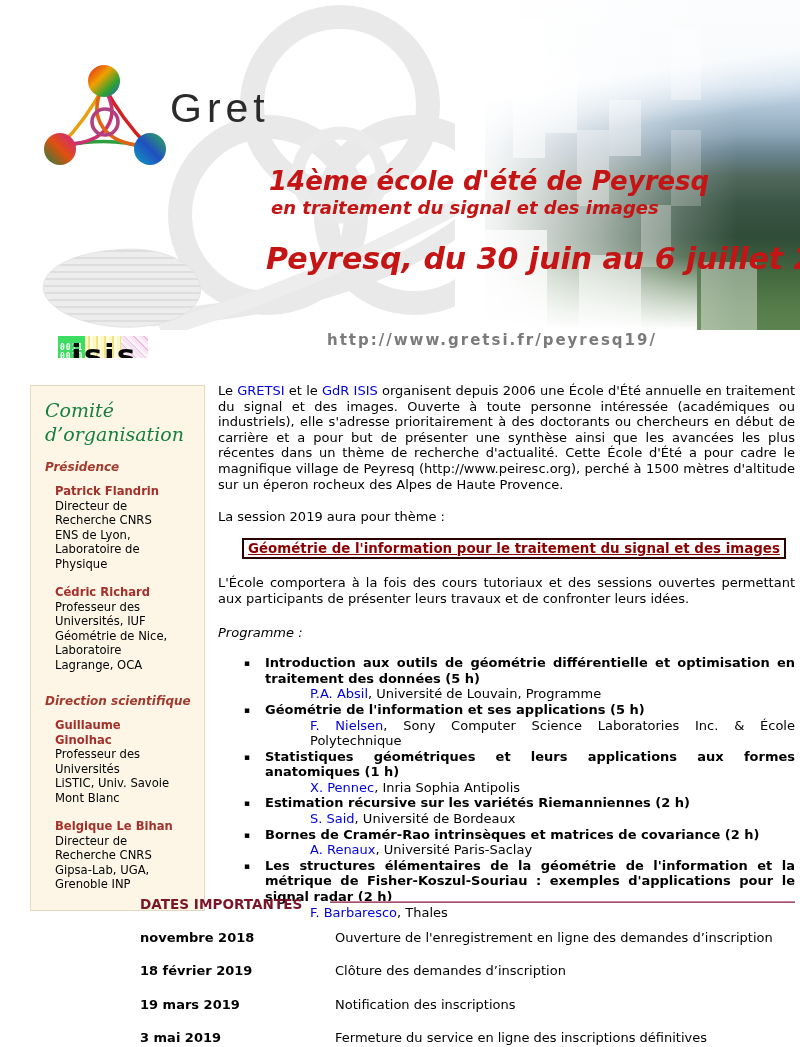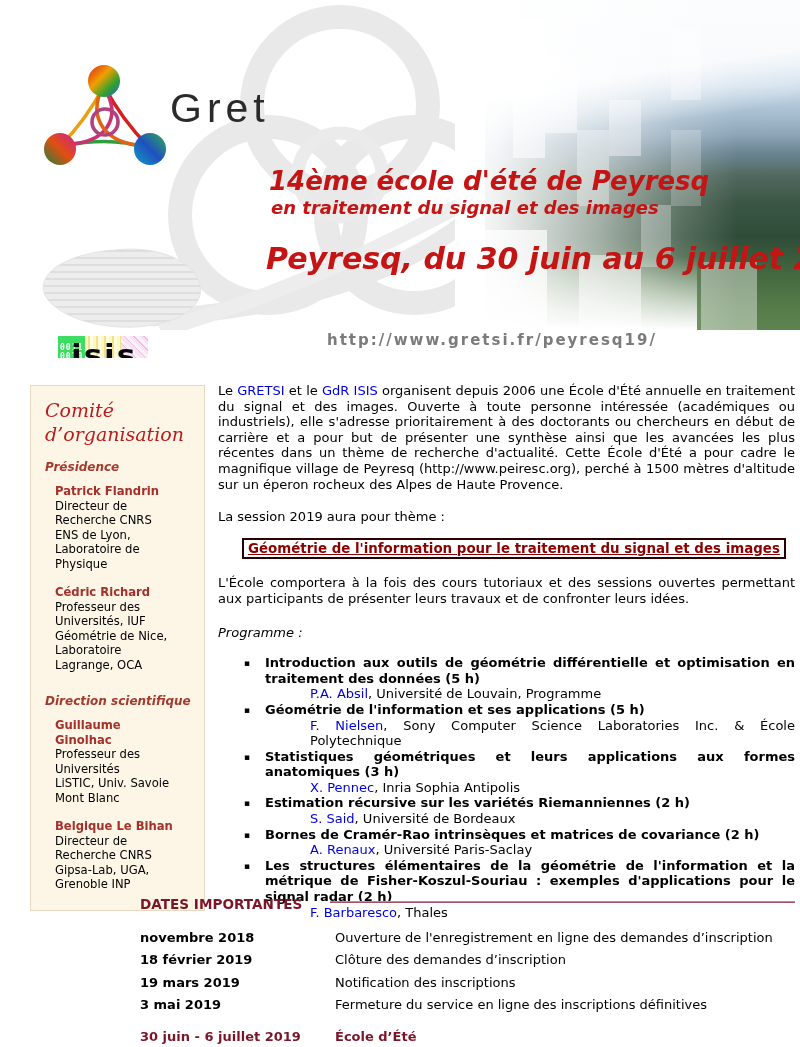--- a/index.html
+++ b/index.html
@@ -41,21 +41,21 @@
   .isis .seg3{width:30%;background:repeating-linear-gradient(45deg,#f6e4f4 0 3px,#eebcdf 3px 4px,#fbf2fa 4px 7px);}
   .isis .word{position:absolute;left:13px;top:1px;font-size:31px;font-weight:800;color:#0a0a0a;
     letter-spacing:2px;font-family:"DejaVu Sans",sans-serif;transform:scaleY(.92);}
   .url{position:absolute;left:327px;top:331px;font-size:15px;font-weight:bold;color:#7b7b7b;
     letter-spacing:2px;white-space:nowrap;}
 
   
   .sidebar{position:absolute;left:30px;top:385px;width:175px;box-sizing:border-box;
     background:#fdf6e7;border:1px solid #e7d9bd;padding:12px 10px 16px 14px;}
   .sb-title{font-family:"DejaVu Serif","Liberation Serif",serif;font-style:italic;font-size:19px;
-    color:#b91c1c;line-height:24px;margin-bottom:14px;}
+    color:#15803d;line-height:24px;margin-bottom:14px;}
   .sb-heading{color:#a33a2e;font-weight:bold;font-style:italic;font-size:12px;margin:14px 0 10px 0;}
   .sb-member{margin:0 15px 14px 10px;font-size:11.6px;line-height:14.5px;}
   .sb-name{color:#a3302a;font-weight:bold;}
 
   
   .main{position:absolute;left:218px;top:383px;width:577px;font-size:13px;line-height:15.6px;}
   .intro{text-align:justify;}
   a.lnk{color:#0000dd;text-decoration:none;cursor:pointer;}
   .session{margin-top:17px;}
   .theme-wrap{margin:13px 0 0 24px;}
@@ -68,21 +68,21 @@
   ul.courses .bullet{position:absolute;left:-21px;top:1px;font-size:9px;color:#000;}
   .course-title{font-weight:bold;text-align:justify;}
   .speaker{margin-left:45px;text-align:justify;}
 
   
   .dates{position:absolute;left:140px;top:897px;width:655px;font-size:13px;line-height:15.6px;}
   .dates-head{display:flex;}
   .dates-head .label{color:#7b1528;font-weight:bold;font-size:13.6px;white-space:nowrap;}
   .dates-head .rule{flex:1;height:2px;margin-left:28px;margin-top:4px;
     background:linear-gradient(180deg,#d9a2b2 0%,#8d3550 100%);}
-  .dates-grid{display:grid;grid-template-columns:195px 1fr;margin-top:17px;row-gap:7px;}
+  .dates-grid{display:grid;grid-template-columns:195px 1fr;margin-top:17px;row-gap:18px;}
   .d-date{font-weight:bold;}
   .dates-final{display:grid;grid-template-columns:195px 1fr;margin-top:16px;color:#7b1528;font-weight:bold;}
   .bottom-rule{margin-top:10px;height:3px;
     background:linear-gradient(180deg,#ecd3da 0%,#c88a9c 35%,#8d3550 100%);}
 </style>
 </head>
 <body>
 
 <div class="page">
 
@@ -226,21 +226,21 @@
         <div class="course-title">Introduction aux outils de géométrie différentielle et optimisation en traitement des données (5 h)</div>
         <div class="speaker"><a class="lnk">P.A. Absil</a><span>, Université de Louvain, Programme</span></div>
       </li>
       <li>
         <span class="bullet">▪</span>
         <div class="course-title">Géométrie de l'information et ses applications (5 h)</div>
         <div class="speaker"><a class="lnk">F. Nielsen</a><span>, Sony Computer Science Laboratories Inc. &amp; École Polytechnique</span></div>
       </li>
       <li>
         <span class="bullet">▪</span>
-        <div class="course-title">Statistiques géométriques et leurs applications aux formes anatomiques (3 h)</div>
+        <div class="course-title">Statistiques géométriques et leurs applications aux formes anatomiques (1 h)</div>
         <div class="speaker"><a class="lnk">X. Pennec</a><span>, Inria Sophia Antipolis</span></div>
       </li>
       <li>
         <span class="bullet">▪</span>
         <div class="course-title">Estimation récursive sur les variétés Riemanniennes (2 h)</div>
         <div class="speaker"><a class="lnk">S. Said</a><span>, Université de Bordeaux</span></div>
       </li>
       <li>
         <span class="bullet">▪</span>
         <div class="course-title">Bornes de Cramér-Rao intrinsèques et matrices de covariance (2 h)</div>

